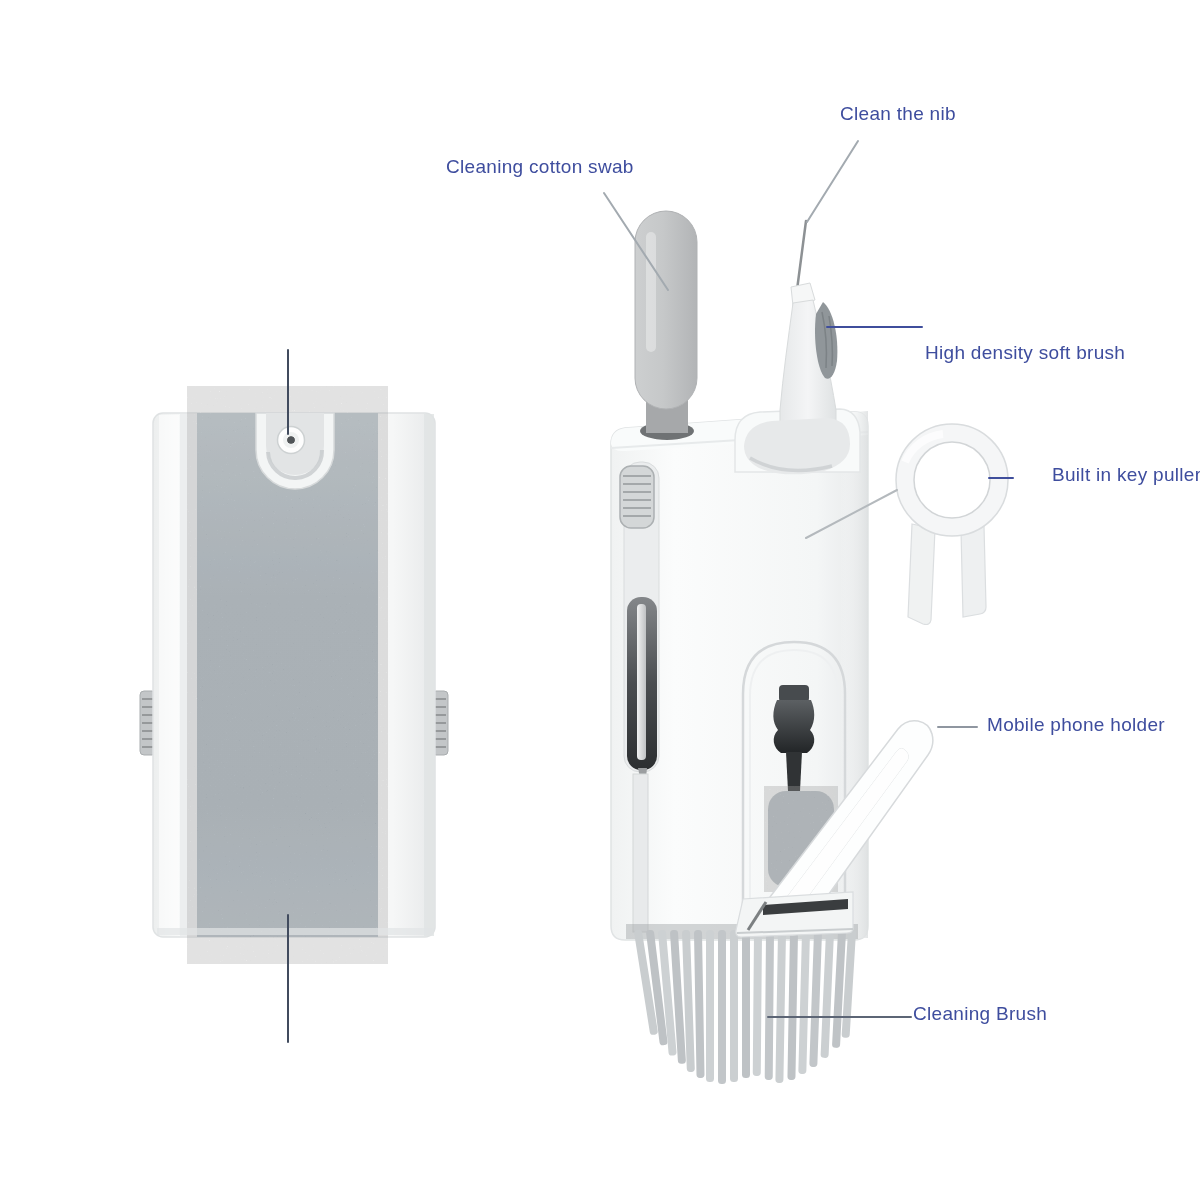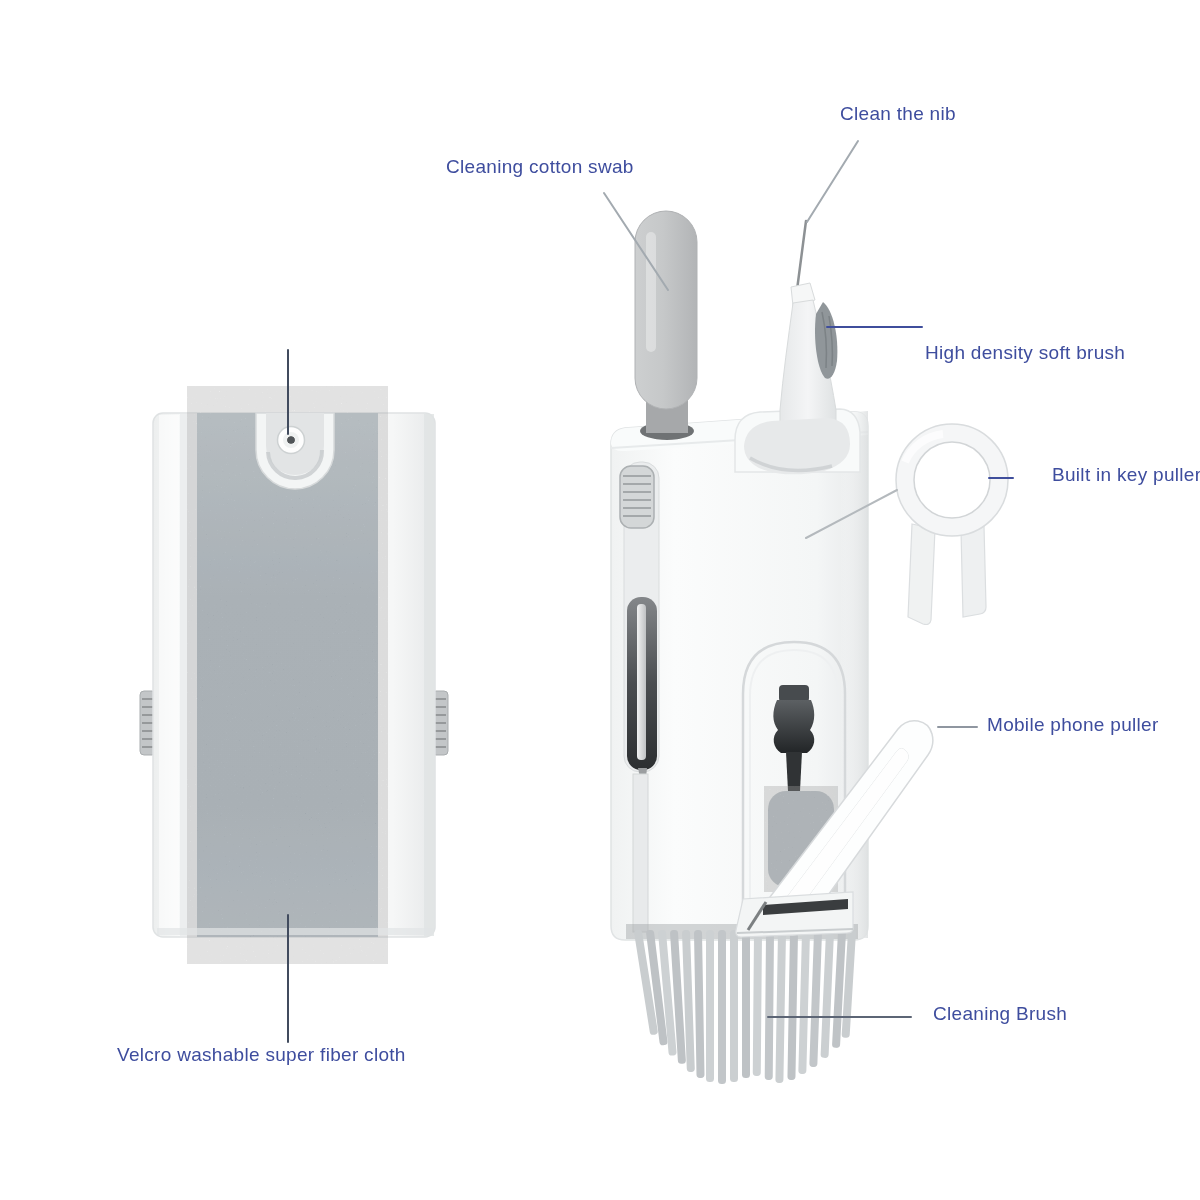--- a/index.html
+++ b/index.html
@@ -225,17 +225,16 @@
       <line x1="938" y1="727" x2="977" y2="727" stroke="#8f96a0" stroke-width="2"></line>
       <line x1="768" y1="1017" x2="911" y2="1017" stroke="#5c6575" stroke-width="2"></line>
       <line x1="288" y1="915" x2="288" y2="1042" stroke="#414b5e" stroke-width="2"></line>
     </g>
   </svg>
 
   <div class="callout" style="left:840px;top:103px;">Clean the nib</div>
   <div class="callout" style="left:446px;top:156px;">Cleaning cotton swab</div>
   <div class="callout" style="left:925px;top:314px;margin-top:28px;">High density soft brush</div>
   <div class="callout" style="left:1016px;top:464px;margin-left:36px;">Built in key puller</div>
-  <div class="callout" style="left:987px;top:714px;">Mobile phone puller</div>
-  <div class="callout" style="left:913px;top:1003px;margin-left:20px;">Cleaning Brush</div>
-  <div class="callout" style="left:117px;top:1044px;">Velcro washable super fiber cloth</div>
+  <div class="callout" style="left:987px;top:714px;">Mobile phone holder</div>
+  <div class="callout" style="left:913px;top:1003px;">Cleaning Brush</div>
 
 </div>
 
 </body></html>

